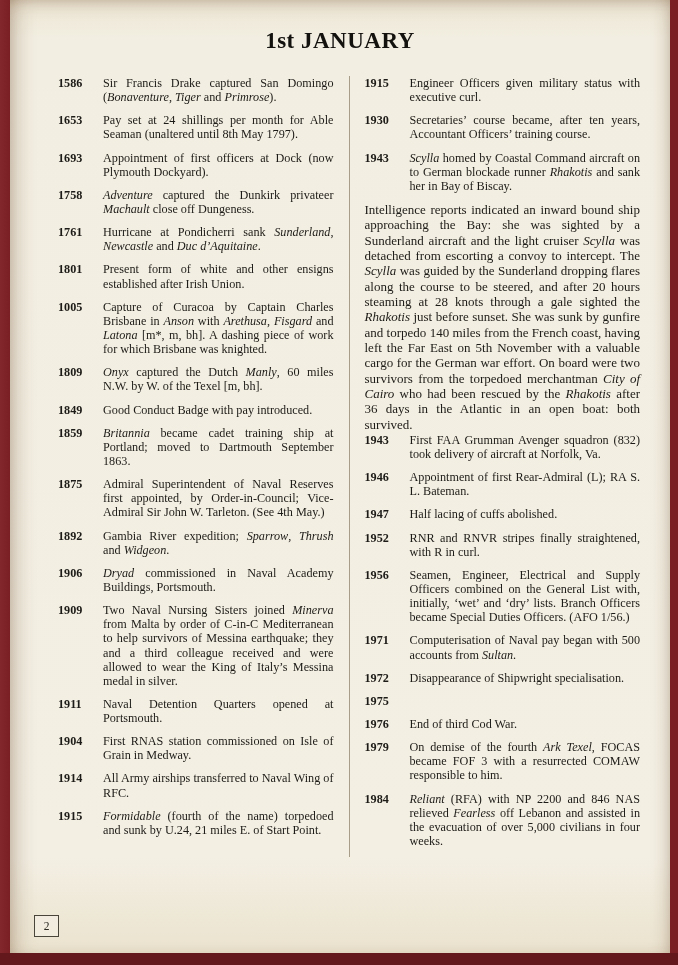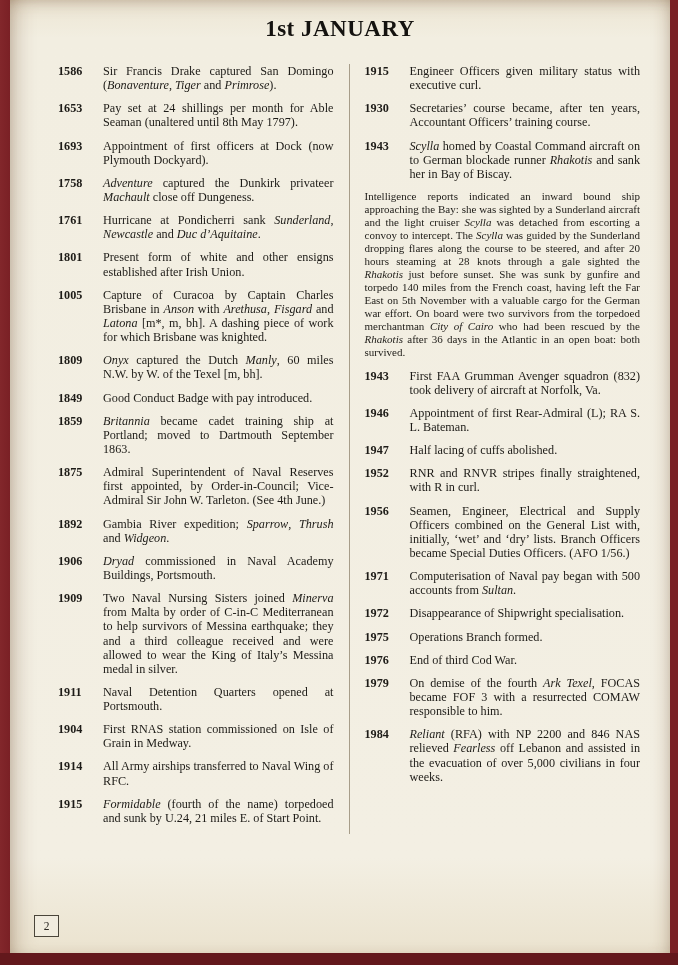--- a/index.html
+++ b/index.html
@@ -18,38 +18,38 @@
   .paper {
     position:absolute; left:10px; right:8px; top:0; bottom:12px;
     background:linear-gradient(180deg,#ece5d3 0%,#f2eee1 4%,#f3efe3 90%,#ebe3cf 100%);
     box-shadow: inset 16px 0 24px -16px rgba(90,50,20,0.45),
                 inset -12px 0 20px -14px rgba(90,50,20,0.40),
                 inset 0 12px 20px -14px rgba(90,50,20,0.30);
     color:#1d1b17;
   }
 
   .title {
-    margin-top:16px; text-align:center;
+    margin-top:28px; text-align:center;
     font-size:23px; font-weight:bold; letter-spacing:0.5px; color:#14120f;
   }
 
   .columns { display:flex; margin:22px 30px 0 48px; }
   .col { flex:1; min-width:0; }
   .col.left  { padding-right:15px; }
   .col.right { padding-left:15px; }
   .divider { width:1px; background:#a79d89; }
 
   .entry { display:flex; margin-bottom:9px; font-size:12.2px; line-height:1.16; }
   .year { flex:0 0 32px; margin-right:13px; font-weight:bold; }
   .etext { flex:1; text-align:justify; }
   .etext i, .note i { font-style:italic; }
 
   .note {
-    font-size:11px; line-height:1.18; text-align:justify;
-    margin:1px 0 10px 0;
+    font-size:13px; line-height:1.18; text-align:justify;
+    margin:1px 0 1px 0;
   }
 
   .pagenum-box {
     position:absolute; left:34px; bottom:28px; z-index:6;
     width:25px; height:22px; border:1px solid #4a453a;
     background:rgba(242,238,225,0.75);
     display:flex; align-items:center; justify-content:center;
     font-size:11.5px; color:#2a2620;
   }
 
@@ -110,21 +110,21 @@
           <div class="entry">
             <span class="year">1849</span>
             <span class="etext"><span>Good Conduct Badge with pay introduced.</span></span>
           </div>
           <div class="entry">
             <span class="year">1859</span>
             <span class="etext"><i>Britannia</i><span> became cadet training ship at Portland; moved to Dartmouth September 1863.</span></span>
           </div>
           <div class="entry">
             <span class="year">1875</span>
-            <span class="etext"><span>Admiral Superintendent of Naval Reserves first appointed, by Order-in-Council; Vice-Admiral Sir John W. Tarleton. (See 4th June.)</span></span>
+            <span class="etext"><span>Admiral Superintendent of Naval Reserves first appointed, by Order-in-Council; Vice-Admiral Sir John W. Tarleton. (See 4th May.)</span></span>
           </div>
           <div class="entry">
             <span class="year">1892</span>
             <span class="etext"><span>Gambia River expedition; </span><i>Sparrow</i><span>, </span><i>Thrush</i><span> and </span><i>Widgeon</i><span>.</span></span>
           </div>
           <div class="entry">
             <span class="year">1906</span>
             <span class="etext"><i>Dryad</i><span> commissioned in Naval Academy Buildings, Portsmouth.</span></span>
           </div>
           <div class="entry">
@@ -186,21 +186,20 @@
           <div class="entry">
             <span class="year">1971</span>
             <span class="etext"><span>Computerisation of Naval pay began with 500 accounts from </span><i>Sultan</i><span>.</span></span>
           </div>
           <div class="entry">
             <span class="year">1972</span>
             <span class="etext"><span>Disappearance of Shipwright specialisation.</span></span>
           </div>
           <div class="entry">
             <span class="year">1975</span>
-            <span class="etext"><span>Operations Branch formed.</span></span>
           </div>
           <div class="entry">
             <span class="year">1976</span>
             <span class="etext"><span>End of third Cod War.</span></span>
           </div>
           <div class="entry">
             <span class="year">1979</span>
             <span class="etext"><span>On demise of the fourth </span><i>Ark Texel</i><span>, FOCAS became FOF 3 with a resurrected COMAW responsible to him.</span></span>
           </div>
           <div class="entry">

